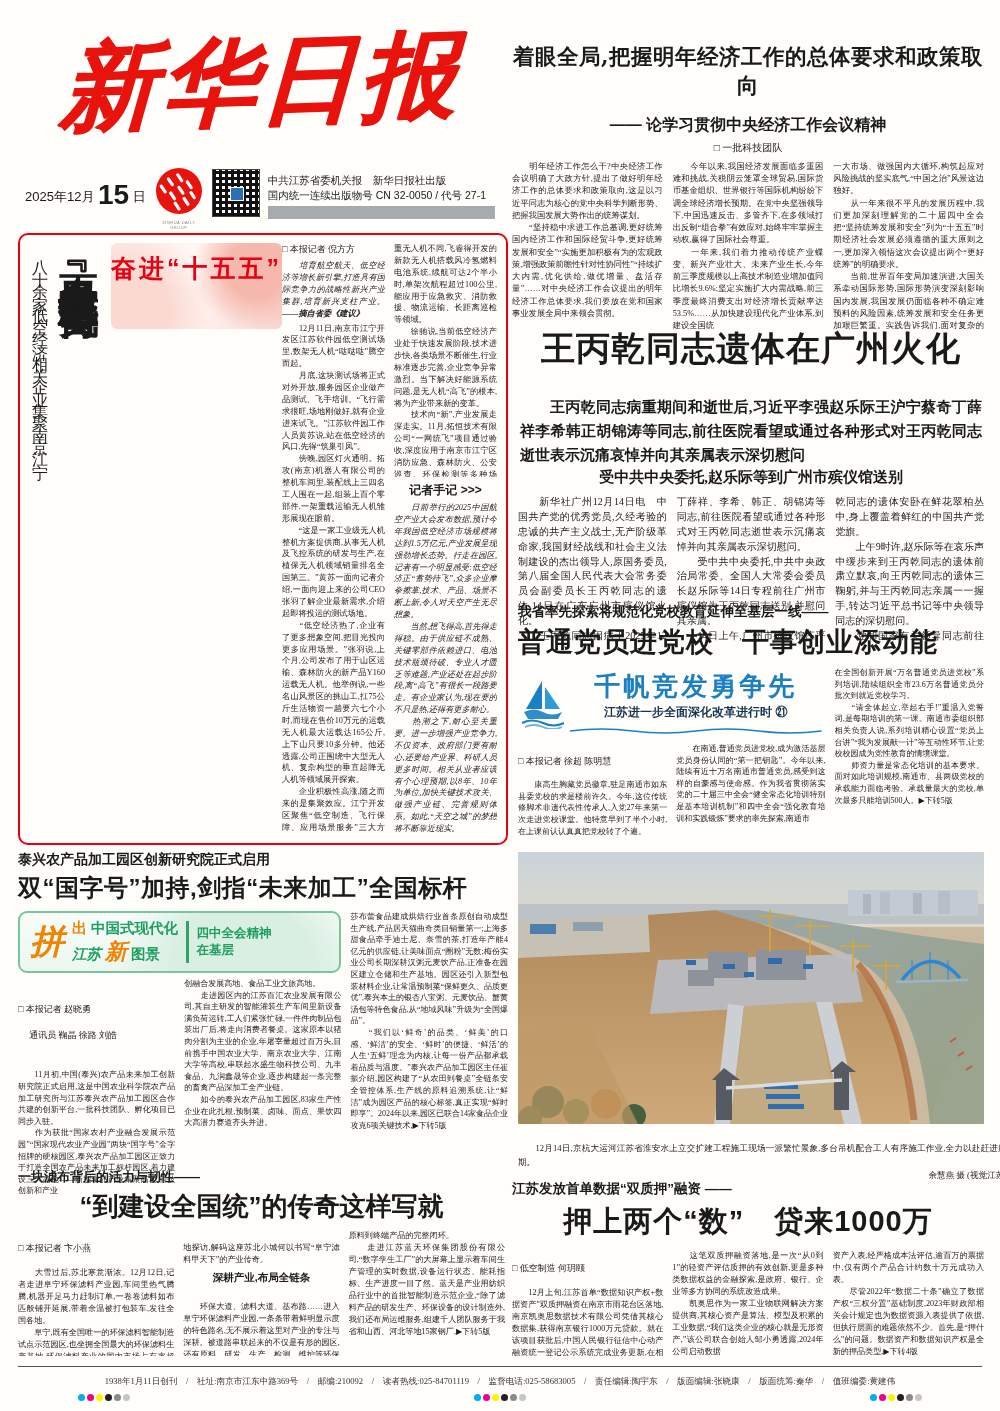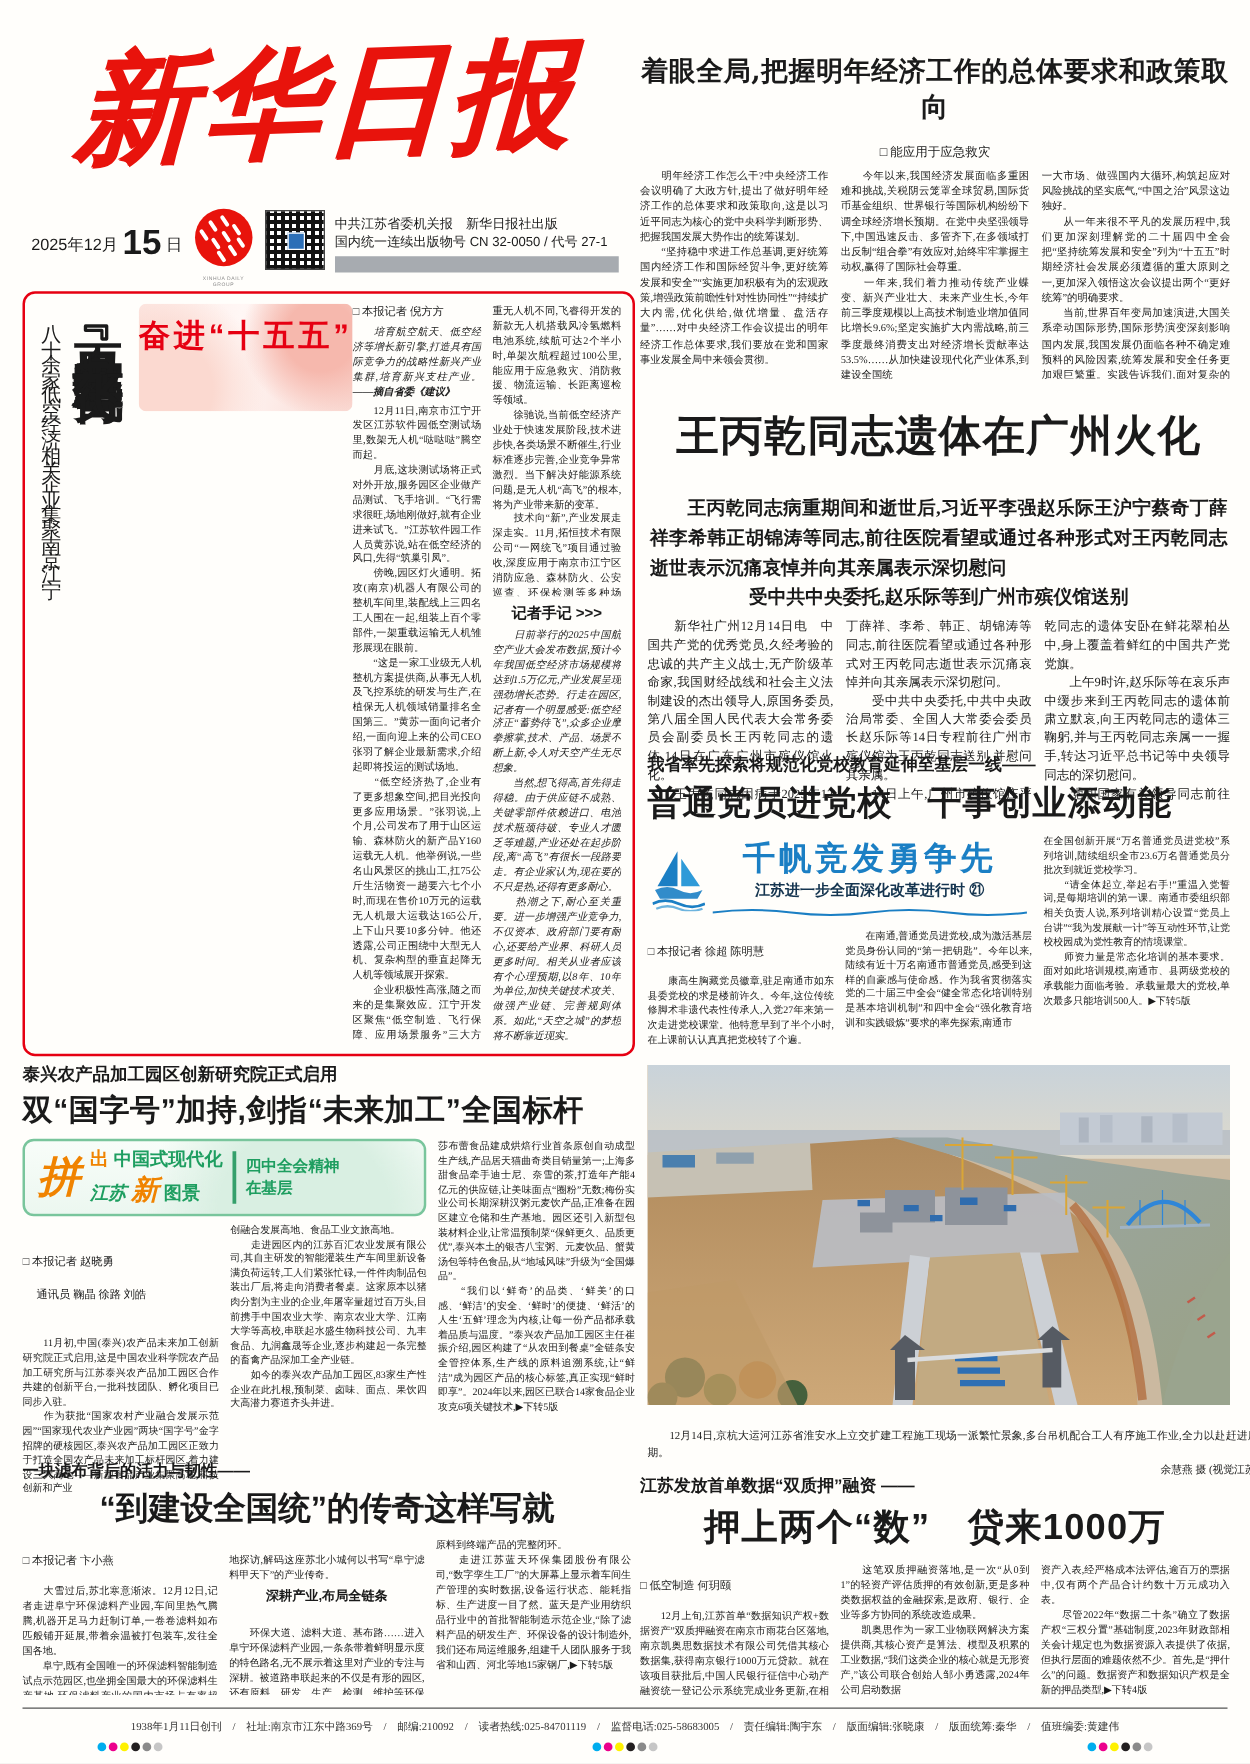--- a/index.html
+++ b/index.html
@@ -157,21 +157,22 @@
       <div class="date-right">
         <div>中共江苏省委机关报　新华日报社出版</div>
         <div>国内统一连续出版物号 CN 32-0050 / 代号 27-1</div>
         <div class="gray-bar"></div>
       </div>
     </div>
   </header>
 
   <section class="abs lead">
     <h1 class="lead-title">着眼全局,把握明年经济工作的总体要求和政策取向</h1>
-    <div class="lead-byline">□ 能应用于应急救灾</div>
+    <div class="lead-sub">—— 论学习贯彻中央经济工作会议精神</div>
+    <div class="lead-byline">□ 一批科技团队</div>
     <div class="cols">
       <div class="col">　　明年经济工作怎么干?中央经济工作会议明确了大政方针,提出了做好明年经济工作的总体要求和政策取向,这是以习近平同志为核心的党中央科学判断形势、把握我国发展大势作出的统筹谋划。
 　　“坚持稳中求进工作总基调,更好统筹国内经济工作和国际经贸斗争,更好统筹发展和安全”“实施更加积极有为的宏观政策,增强政策前瞻性针对性协同性”“持续扩大内需,优化供给,做优增量、盘活存量”……对中央经济工作会议提出的明年经济工作总体要求,我们要放在党和国家事业发展全局中来领会贯彻。</div>
       <div class="col">　　今年以来,我国经济发展面临多重困难和挑战,关税阴云笼罩全球贸易,国际货币基金组织、世界银行等国际机构纷纷下调全球经济增长预期。在党中央坚强领导下,中国迅速反击、多管齐下,在多领域打出反制“组合拳”有效应对,始终牢牢掌握主动权,赢得了国际社会尊重。
 　　一年来,我们着力推动传统产业蝶变、新兴产业壮大、未来产业生长,今年前三季度规模以上高技术制造业增加值同比增长9.6%;坚定实施扩大内需战略,前三季度最终消费支出对经济增长贡献率达53.5%……从加快建设现代化产业体系,到建设全国统</div>
       <div class="col">一大市场、做强国内大循环,构筑起应对风险挑战的坚实底气,“中国之治”风景这边独好。
 　　从一年来很不平凡的发展历程中,我们更加深刻理解党的二十届四中全会把“坚持统筹发展和安全”列为“十五五”时期经济社会发展必须遵循的重大原则之一,更加深入领悟这次会议提出两个“更好统筹”的明确要求。
 　　当前,世界百年变局加速演进,大国关系牵动国际形势,国际形势演变深刻影响国内发展,我国发展仍面临各种不确定难预料的风险因素,统筹发展和安全任务更加艰巨繁重。实践告诉我们,面对复杂的外部环境,▶下转2版</div>
     </div>
   </section>

